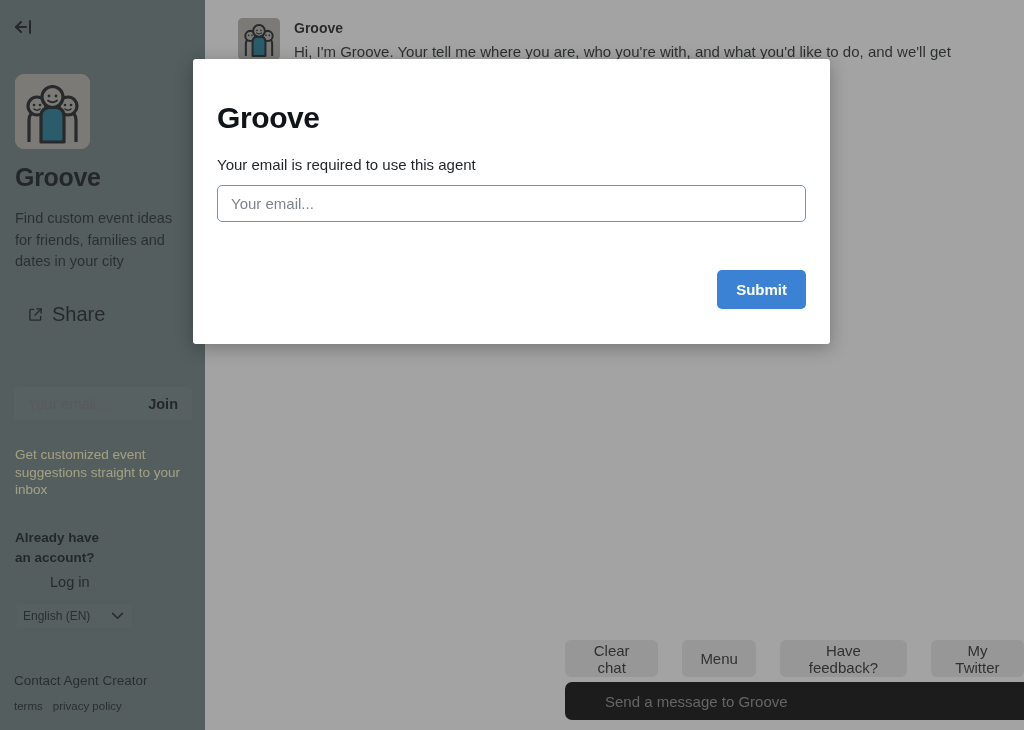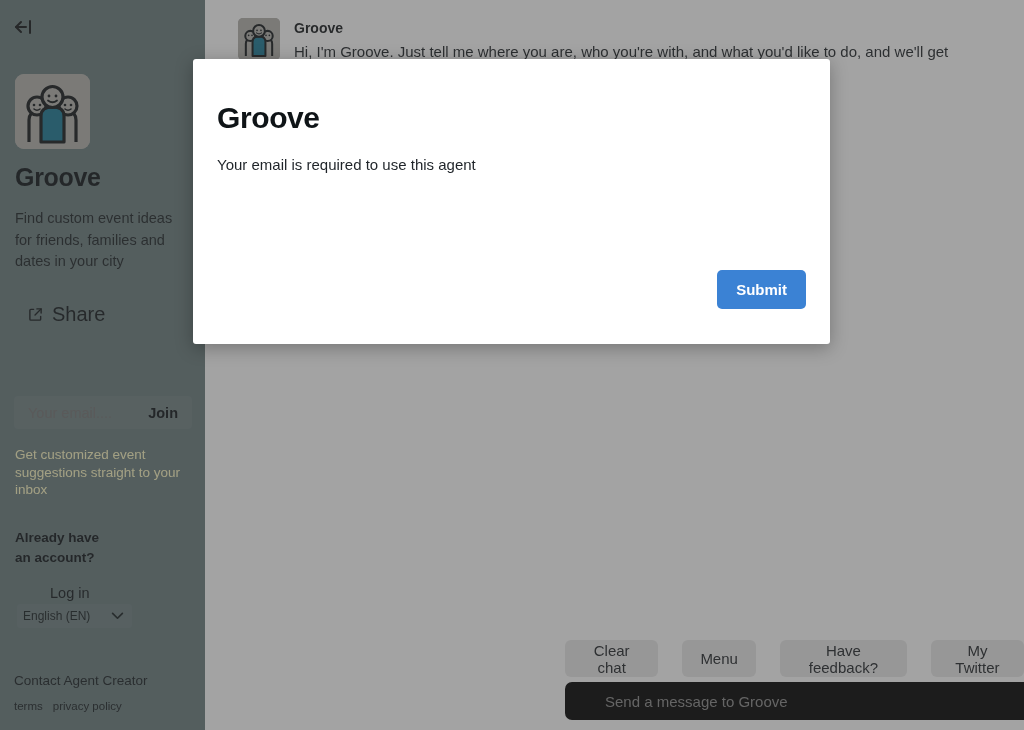--- a/index.html
+++ b/index.html
@@ -86,21 +86,21 @@
     align-items: center;
     gap: 9px;
     cursor: pointer;
     font-size: 20px;
     color: #141a1d;
   }
   .share-row svg { display: block; }
 
   .email-join {
     position: absolute;
-    top: 396px;
+    top: 387px;
     left: 14px;
     width: 178px;
     height: 33px;
     background: rgba(255,255,255,0.045);
     border-radius: 4px;
     display: flex;
     align-items: center;
     justify-content: space-between;
     padding: 0 14px;
   }
@@ -145,21 +145,20 @@
     font-size: 13.5px;
     font-weight: bold;
     line-height: 20px;
     width: 102px;
     color: #10161a;
   }
   .account-row .login {
     font-size: 14.5px;
     color: #141a1d;
     cursor: pointer;
-    margin-top: 11px;
     padding-left: 35px;
   }
 
   .lang-select {
     position: absolute;
     top: 604px;
     left: 17px;
     width: 115px;
     height: 24px;
     display: flex;
@@ -437,21 +436,21 @@
           <circle cx="56" cy="31" r="1.5" fill="#15191c"></circle>
           <path d="M26 68 L26 42 Q26 33 37.5 33 Q49 33 49 42 L49 68 Z" fill="#1b7a96" stroke="#15191c" stroke-width="3.6" stroke-linejoin="round"></path>
           <circle cx="37.5" cy="23" r="10.5" fill="#b3b2ad" stroke="#15191c" stroke-width="3.6"></circle>
           <circle cx="34" cy="22" r="1.5" fill="#15191c"></circle>
           <circle cx="41" cy="22" r="1.5" fill="#15191c"></circle>
           <path d="M33 26.5 Q37.5 30 42 26.5" stroke="#15191c" stroke-width="2" fill="none" stroke-linecap="round"></path>
         </svg>
       </div>
       <div class="msg-body">
         <div class="msg-name">Groove</div>
-        <div class="msg-text">Hi, I'm Groove. Just tell me where you are, who you're with, and what you'd like to do, and we'll get</div>
+        <div class="msg-text">Hi, I'm Groove. Your tell me where you are, who you're with, and what you'd like to do, and we'll get</div>
       </div>
     </div>
 
     <div class="quick-actions">
       <button class="qa-btn">Clear chat</button>
       <button class="qa-btn">Menu</button>
       <button class="qa-btn">Have feedback?</button>
       <button class="qa-btn">My Twitter</button>
     </div>
 
@@ -459,18 +458,19 @@
       <input type="text" placeholder="Send a message to Groove" style="">
 
     </div>
   </main>
 
   <div class="overlay"></div>
 
   <div class="modal" role="dialog">
     <div class="modal-title">Groove</div>
     <div class="modal-sub">Your email is required to use this agent</div>
+    <input class="modal-input" type="text" autofocus="" placeholder="Your email..." style="">
     <div class="modal-actions">
       <button class="submit-btn">Submit</button>
     </div>
   </div>
 
 </div>
 
 </body></html>

